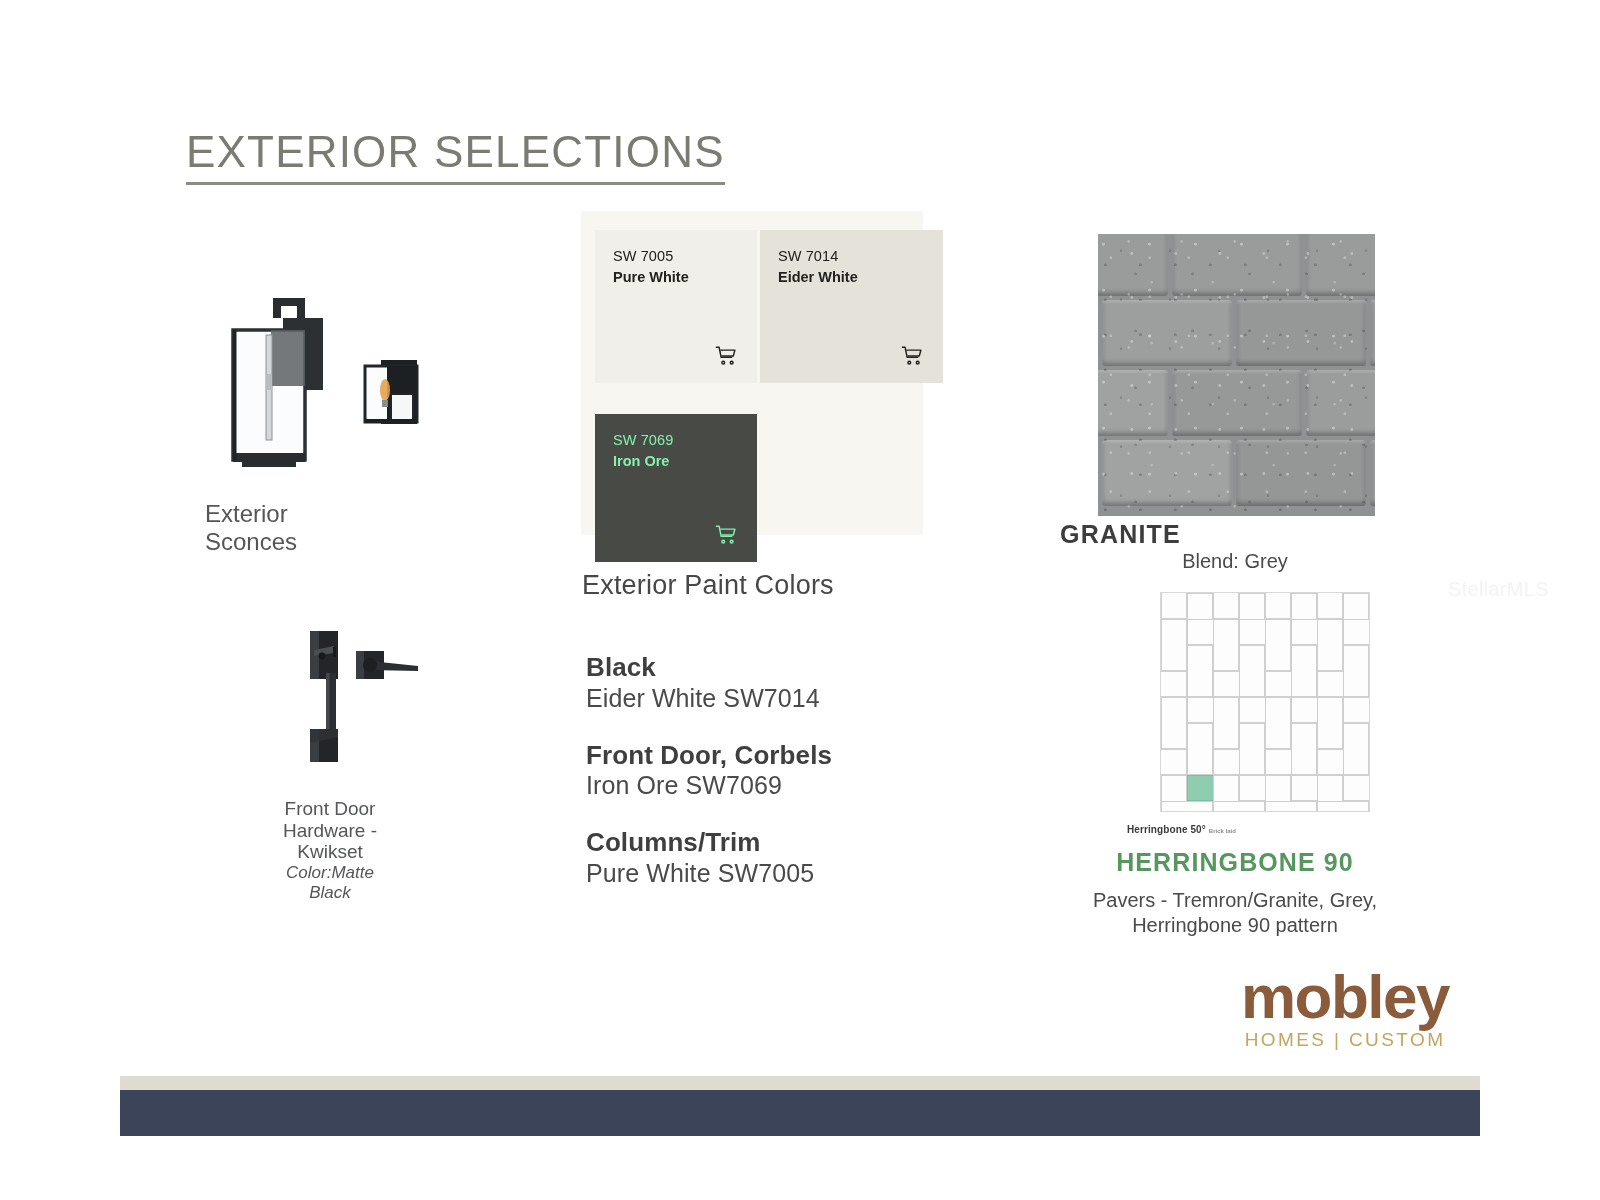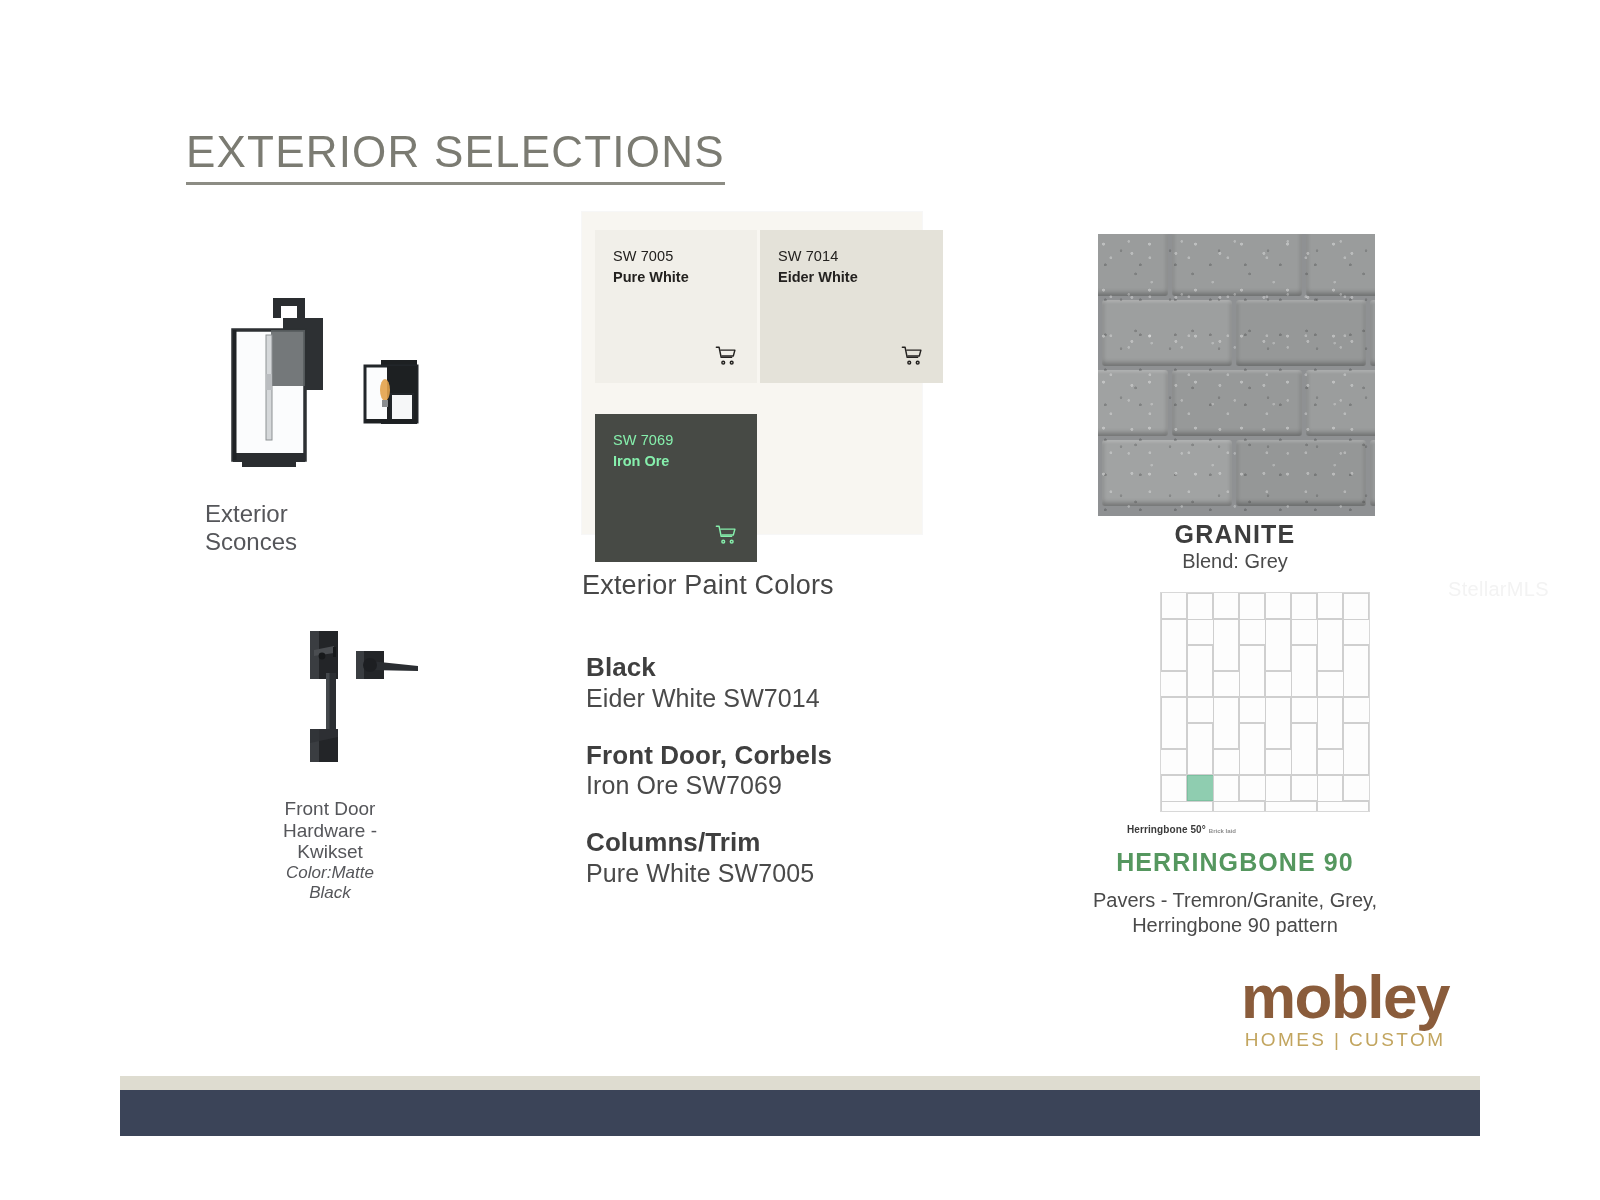--- a/index.html
+++ b/index.html
@@ -182,21 +182,20 @@
       radial-gradient(circle at 88% 79%, rgba(255,255,255,0.26) 0 1.0px, transparent 1.6px),
       radial-gradient(circle at 21% 88%, rgba(0,0,0,0.20) 0 1.1px, transparent 1.7px),
       radial-gradient(circle at 47% 34%, rgba(0,0,0,0.16) 0 1.0px, transparent 1.6px),
       radial-gradient(circle at 66% 70%, rgba(0,0,0,0.18) 0 1.1px, transparent 1.7px);
     background-size: 46px 46px, 39px 39px, 53px 53px, 44px 44px, 61px 61px, 35px 35px, 49px 49px, 57px 57px;
     pointer-events: none;
   }
   #granite-title {
     position: absolute;
     left: 1060px; top: 520px; width: 350px;
-    text-align: center;
     font-size: 25px; font-weight: 700; color: #3d3d3d;
     letter-spacing: 1.2px;
   }
   #granite-sub {
     position: absolute;
     left: 1060px; top: 550px; width: 350px;
     text-align: center;
     font-size: 20px; color: #4a4a4a;
   }
 

